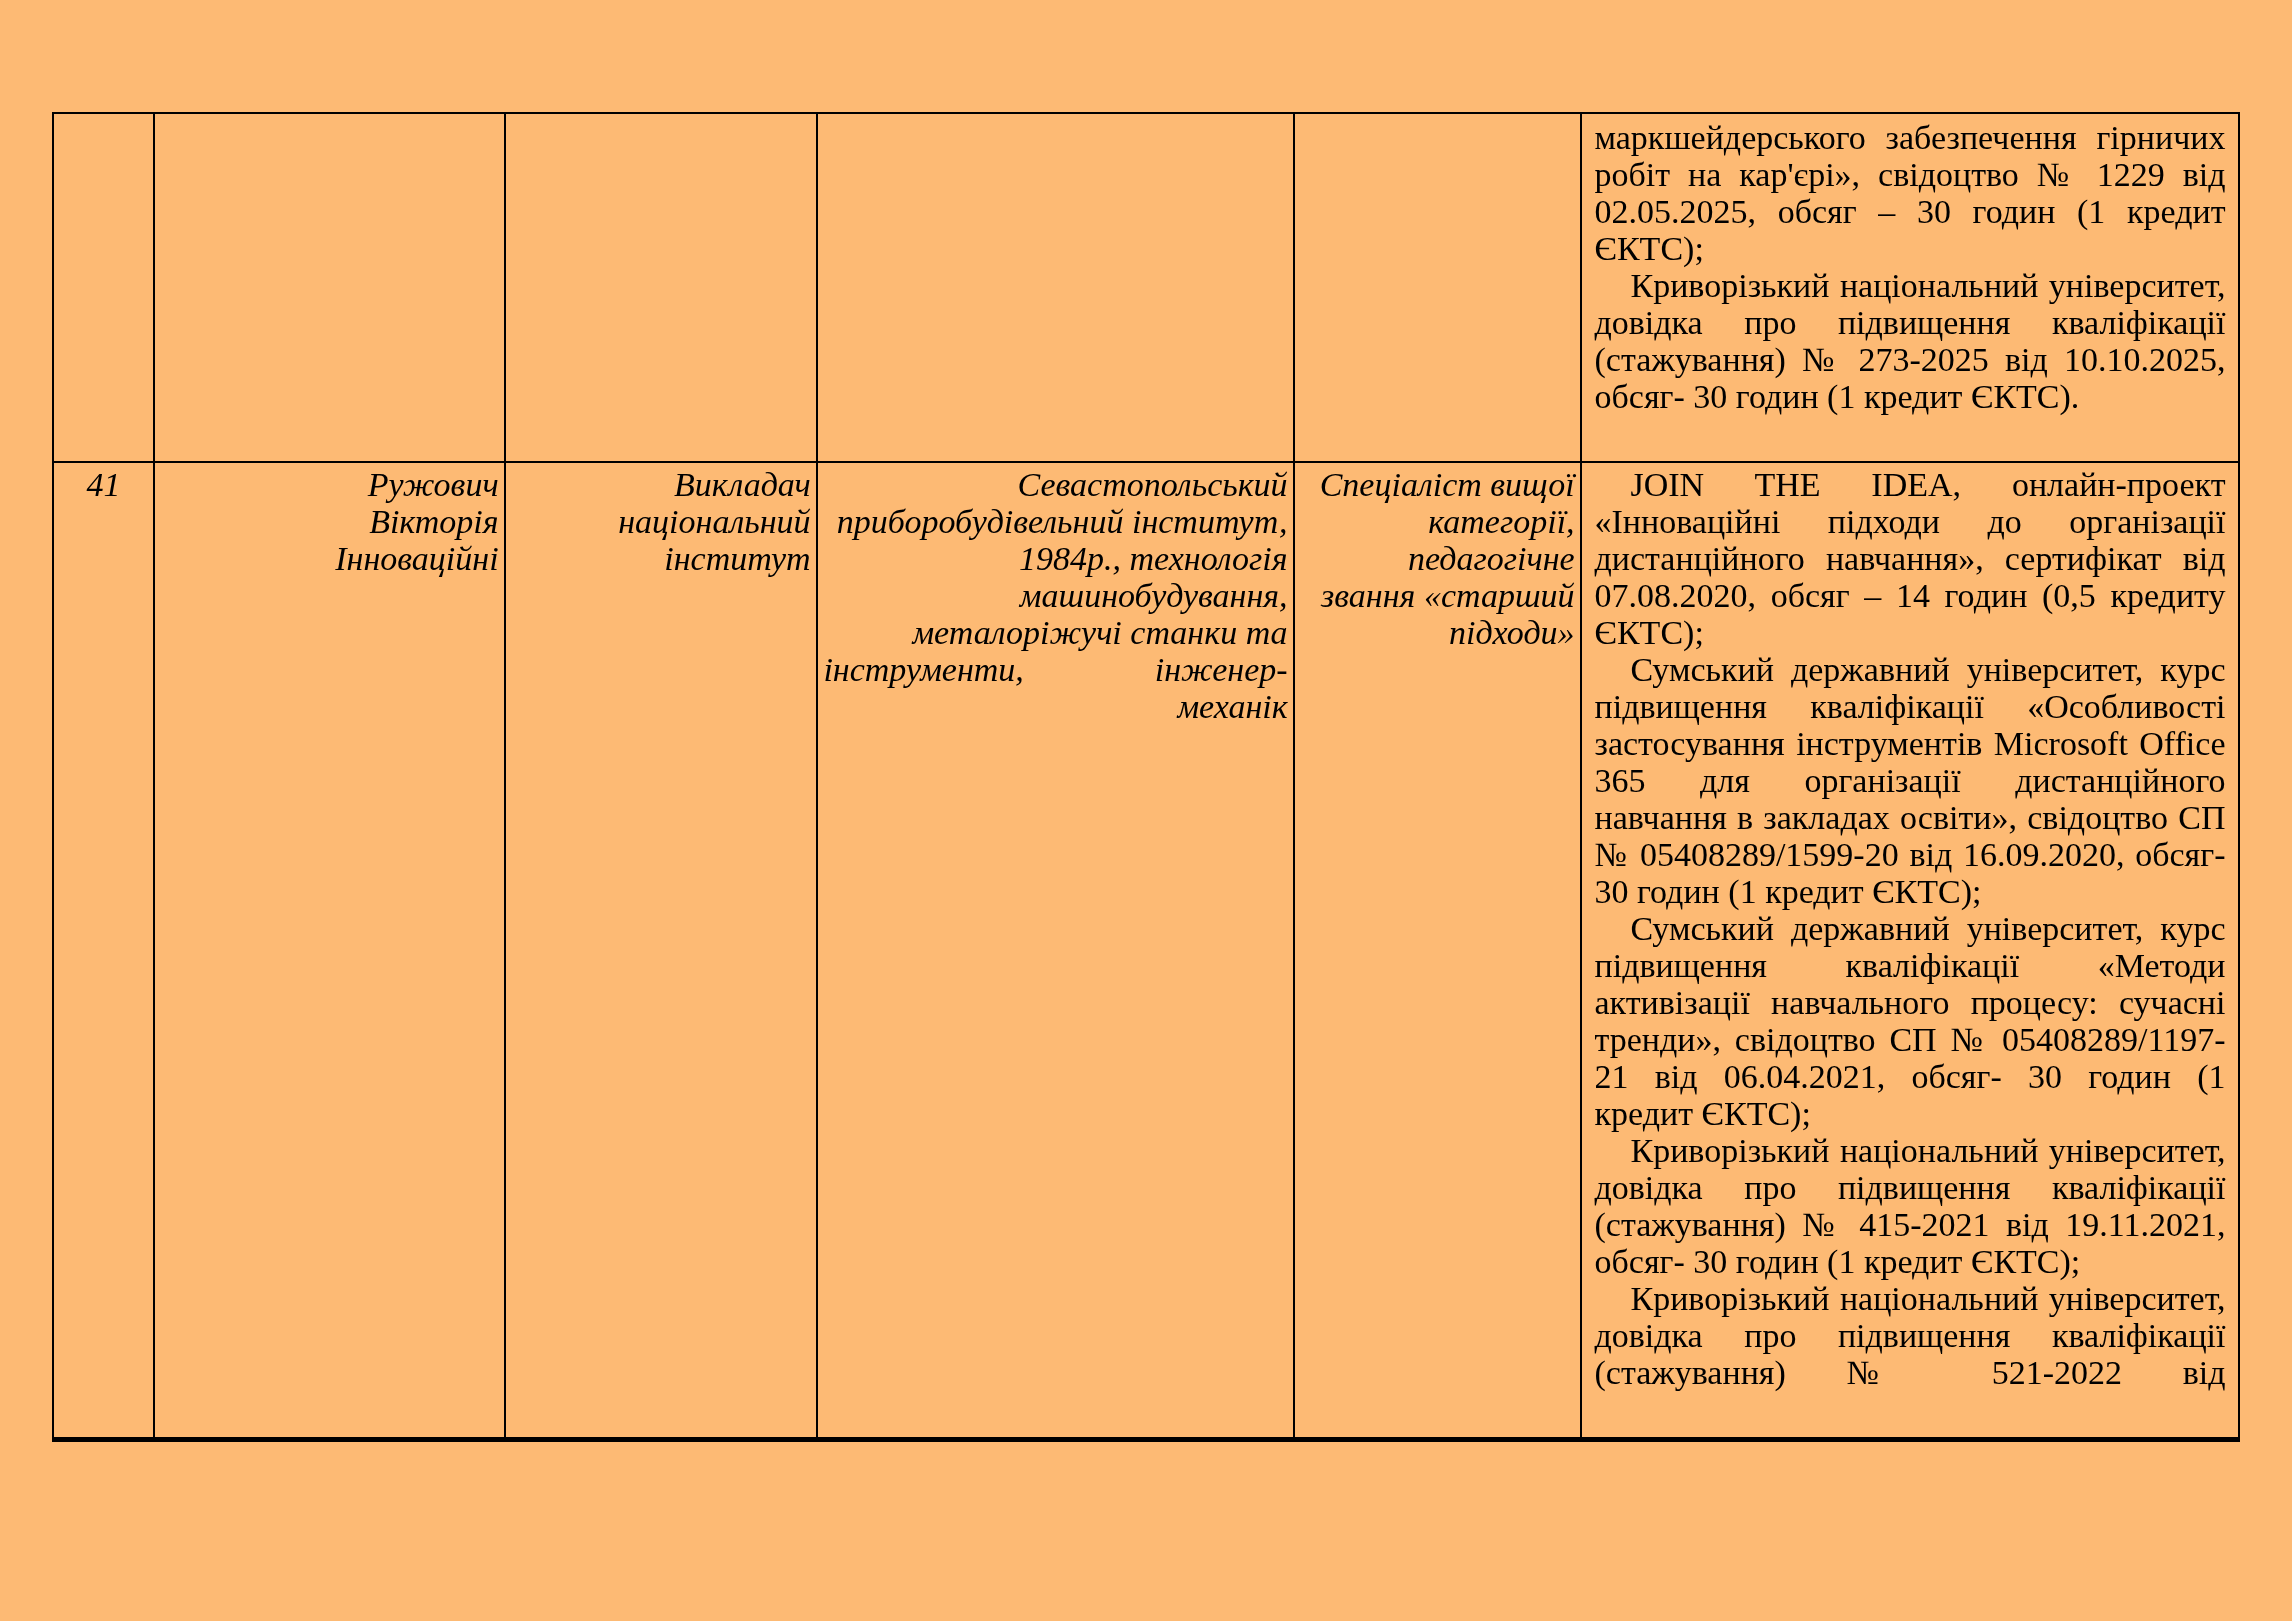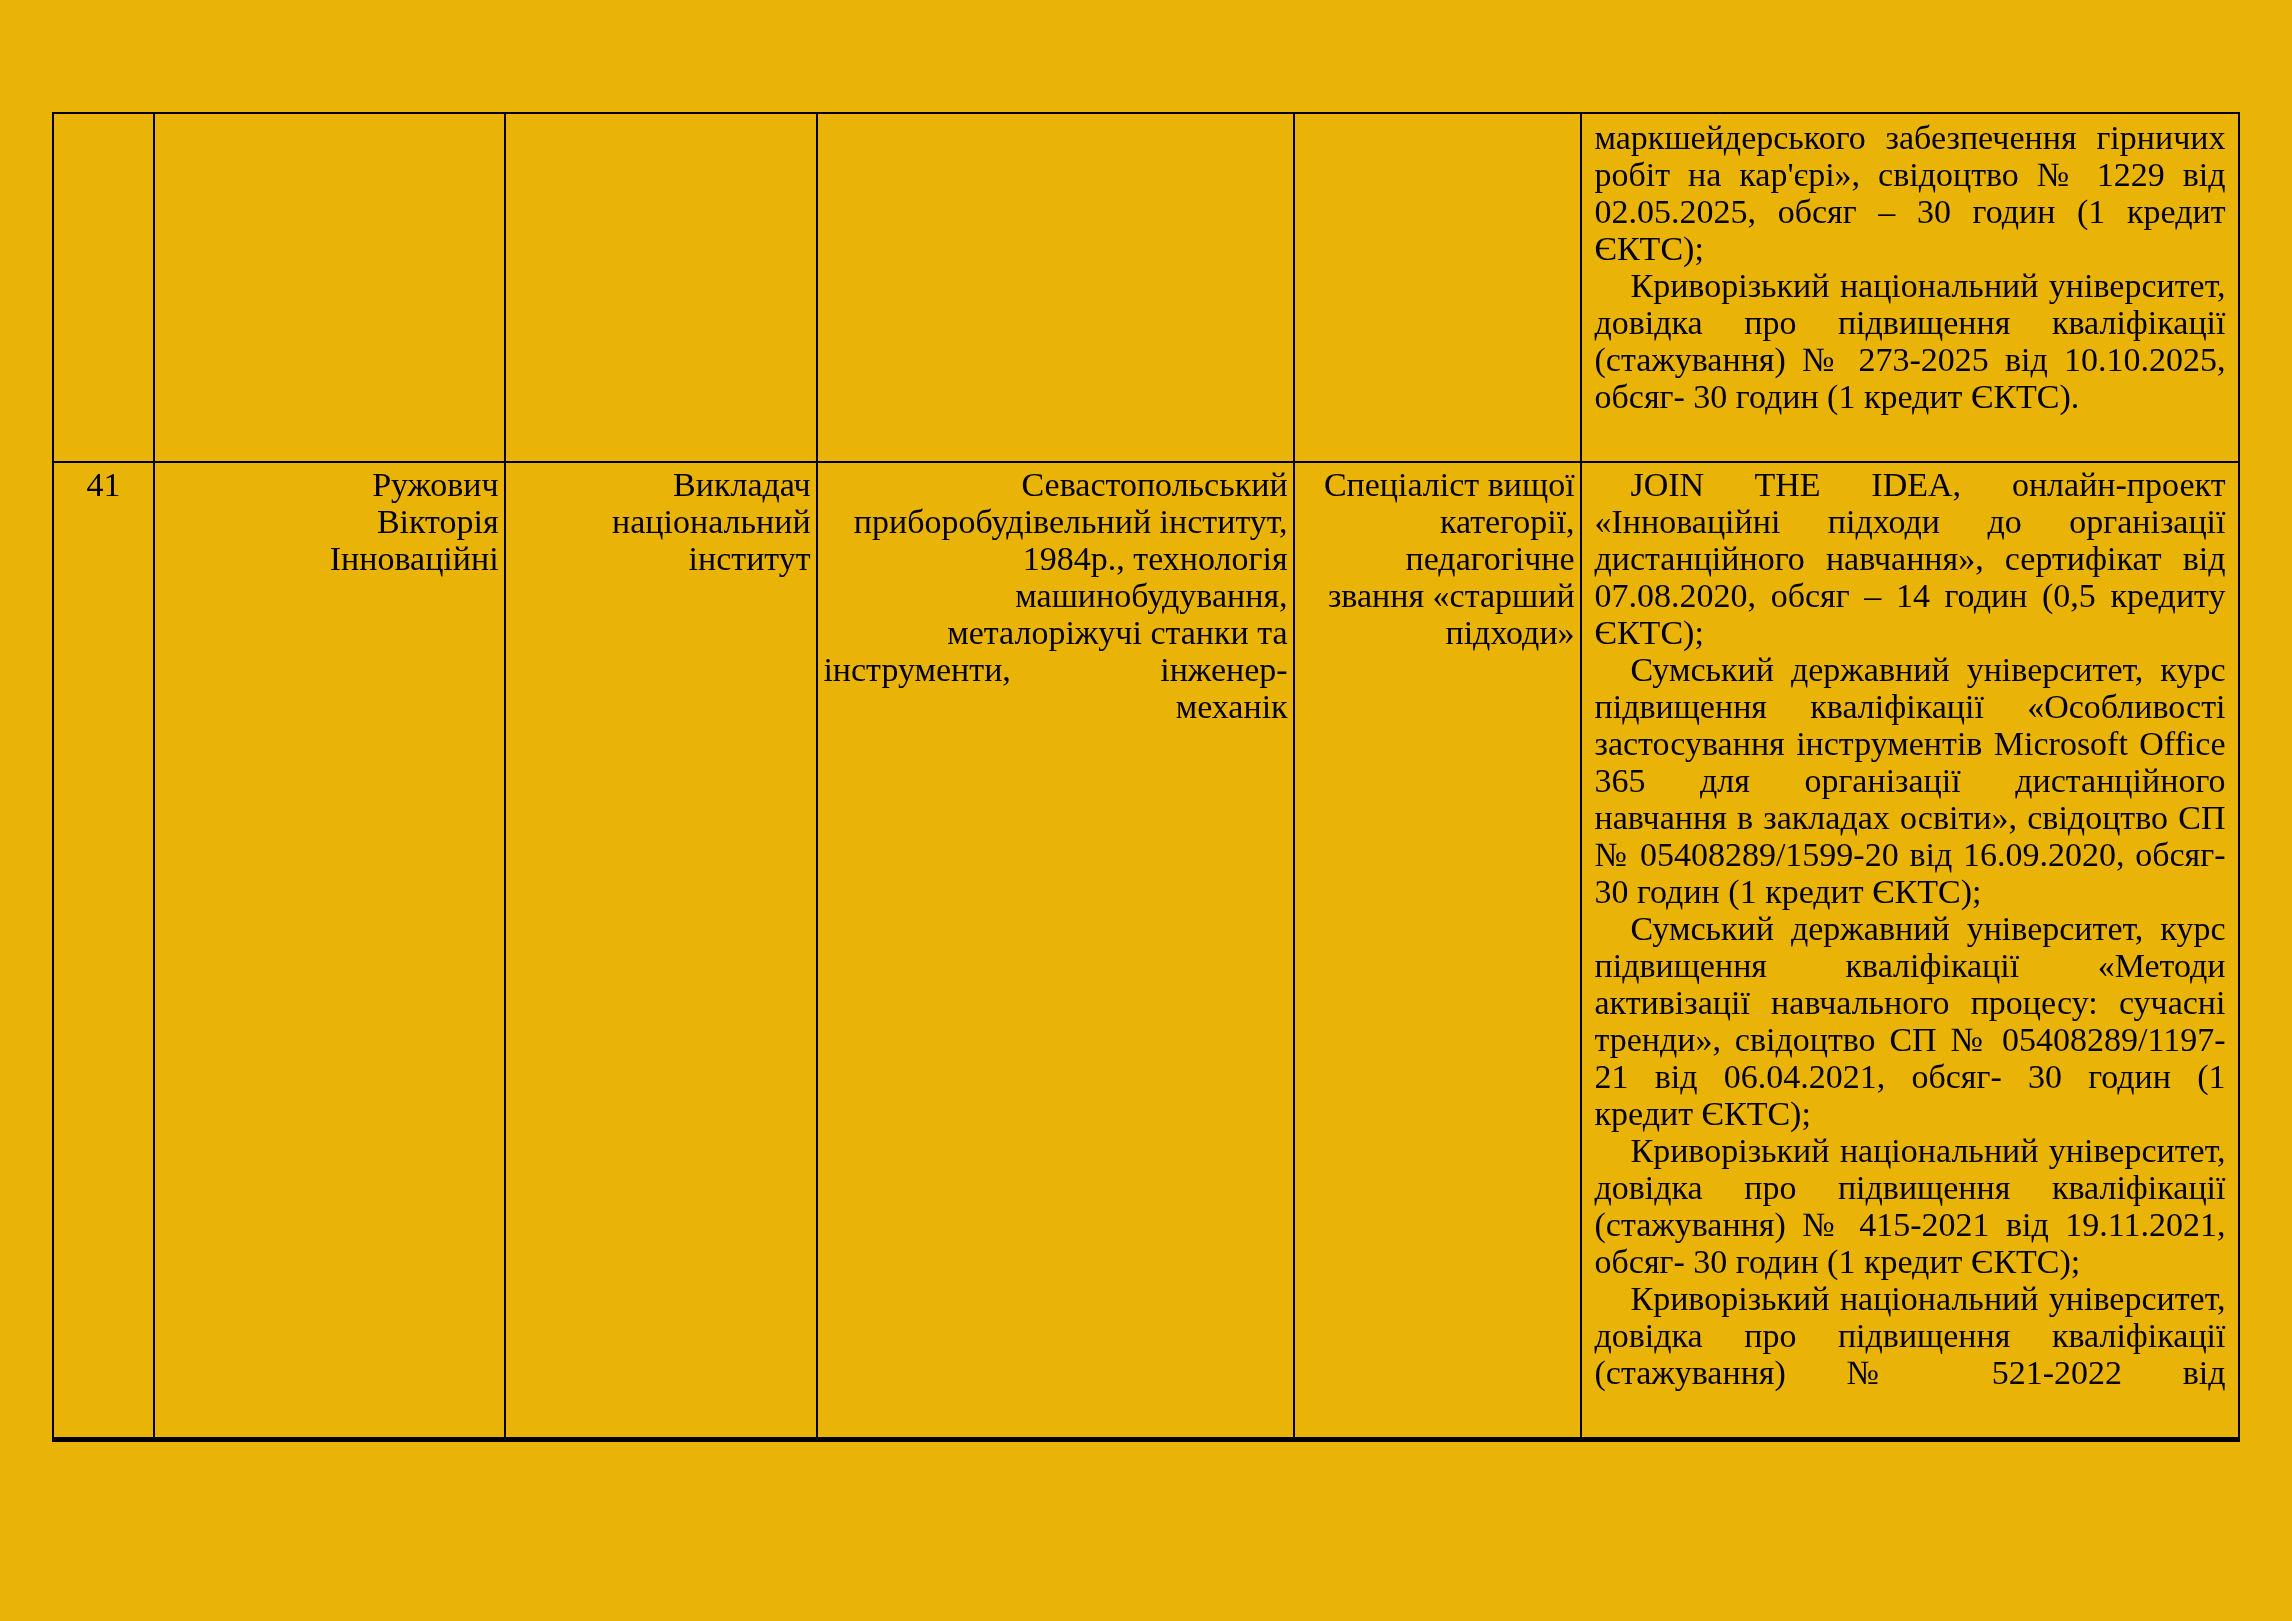--- a/index.html
+++ b/index.html
@@ -1,21 +1,21 @@
 <!DOCTYPE html>
 <html lang="uk" style="font-size:14.3px"><head>
 <meta charset="utf-8">
 <style>
   html, body { margin: 0; padding: 0; }
   body { background: #e8e8e8; }
   .page {
     position: relative;
     width: 2293px;
     height: 1622px;
-    background: #eab308;
+    background: #fdba74;
     overflow: hidden;
     font-family: "Liberation Serif", serif;
     color: #000000;
   }
   table.doc-table {
     position: absolute;
     left: 52px;
     top: 112px;
     width: 2187px;
     border-collapse: collapse;
@@ -29,20 +29,21 @@
     vertical-align: top;
     padding: 0;
   }
   tr.row-continued td { height: 347px; }
   tr.row-main td { height: 974px; }
 
   .cellbox {
     overflow: hidden;
     padding: 2.7px 5.4px 0 5.4px;
     text-align: center;
+    font-style: italic;
   }
   .qualbox {
     overflow: hidden;
     padding: 2.7px 12.5px 0 12.5px;
     text-align: justify;
   }
   .qualbox.continued { height: 340px; padding-top: 5.4px; }
   .qualbox.main { height: 971px; }
 
   .qp { margin: 0; text-align: justify; text-justify: inter-word; text-indent: 36px; }

